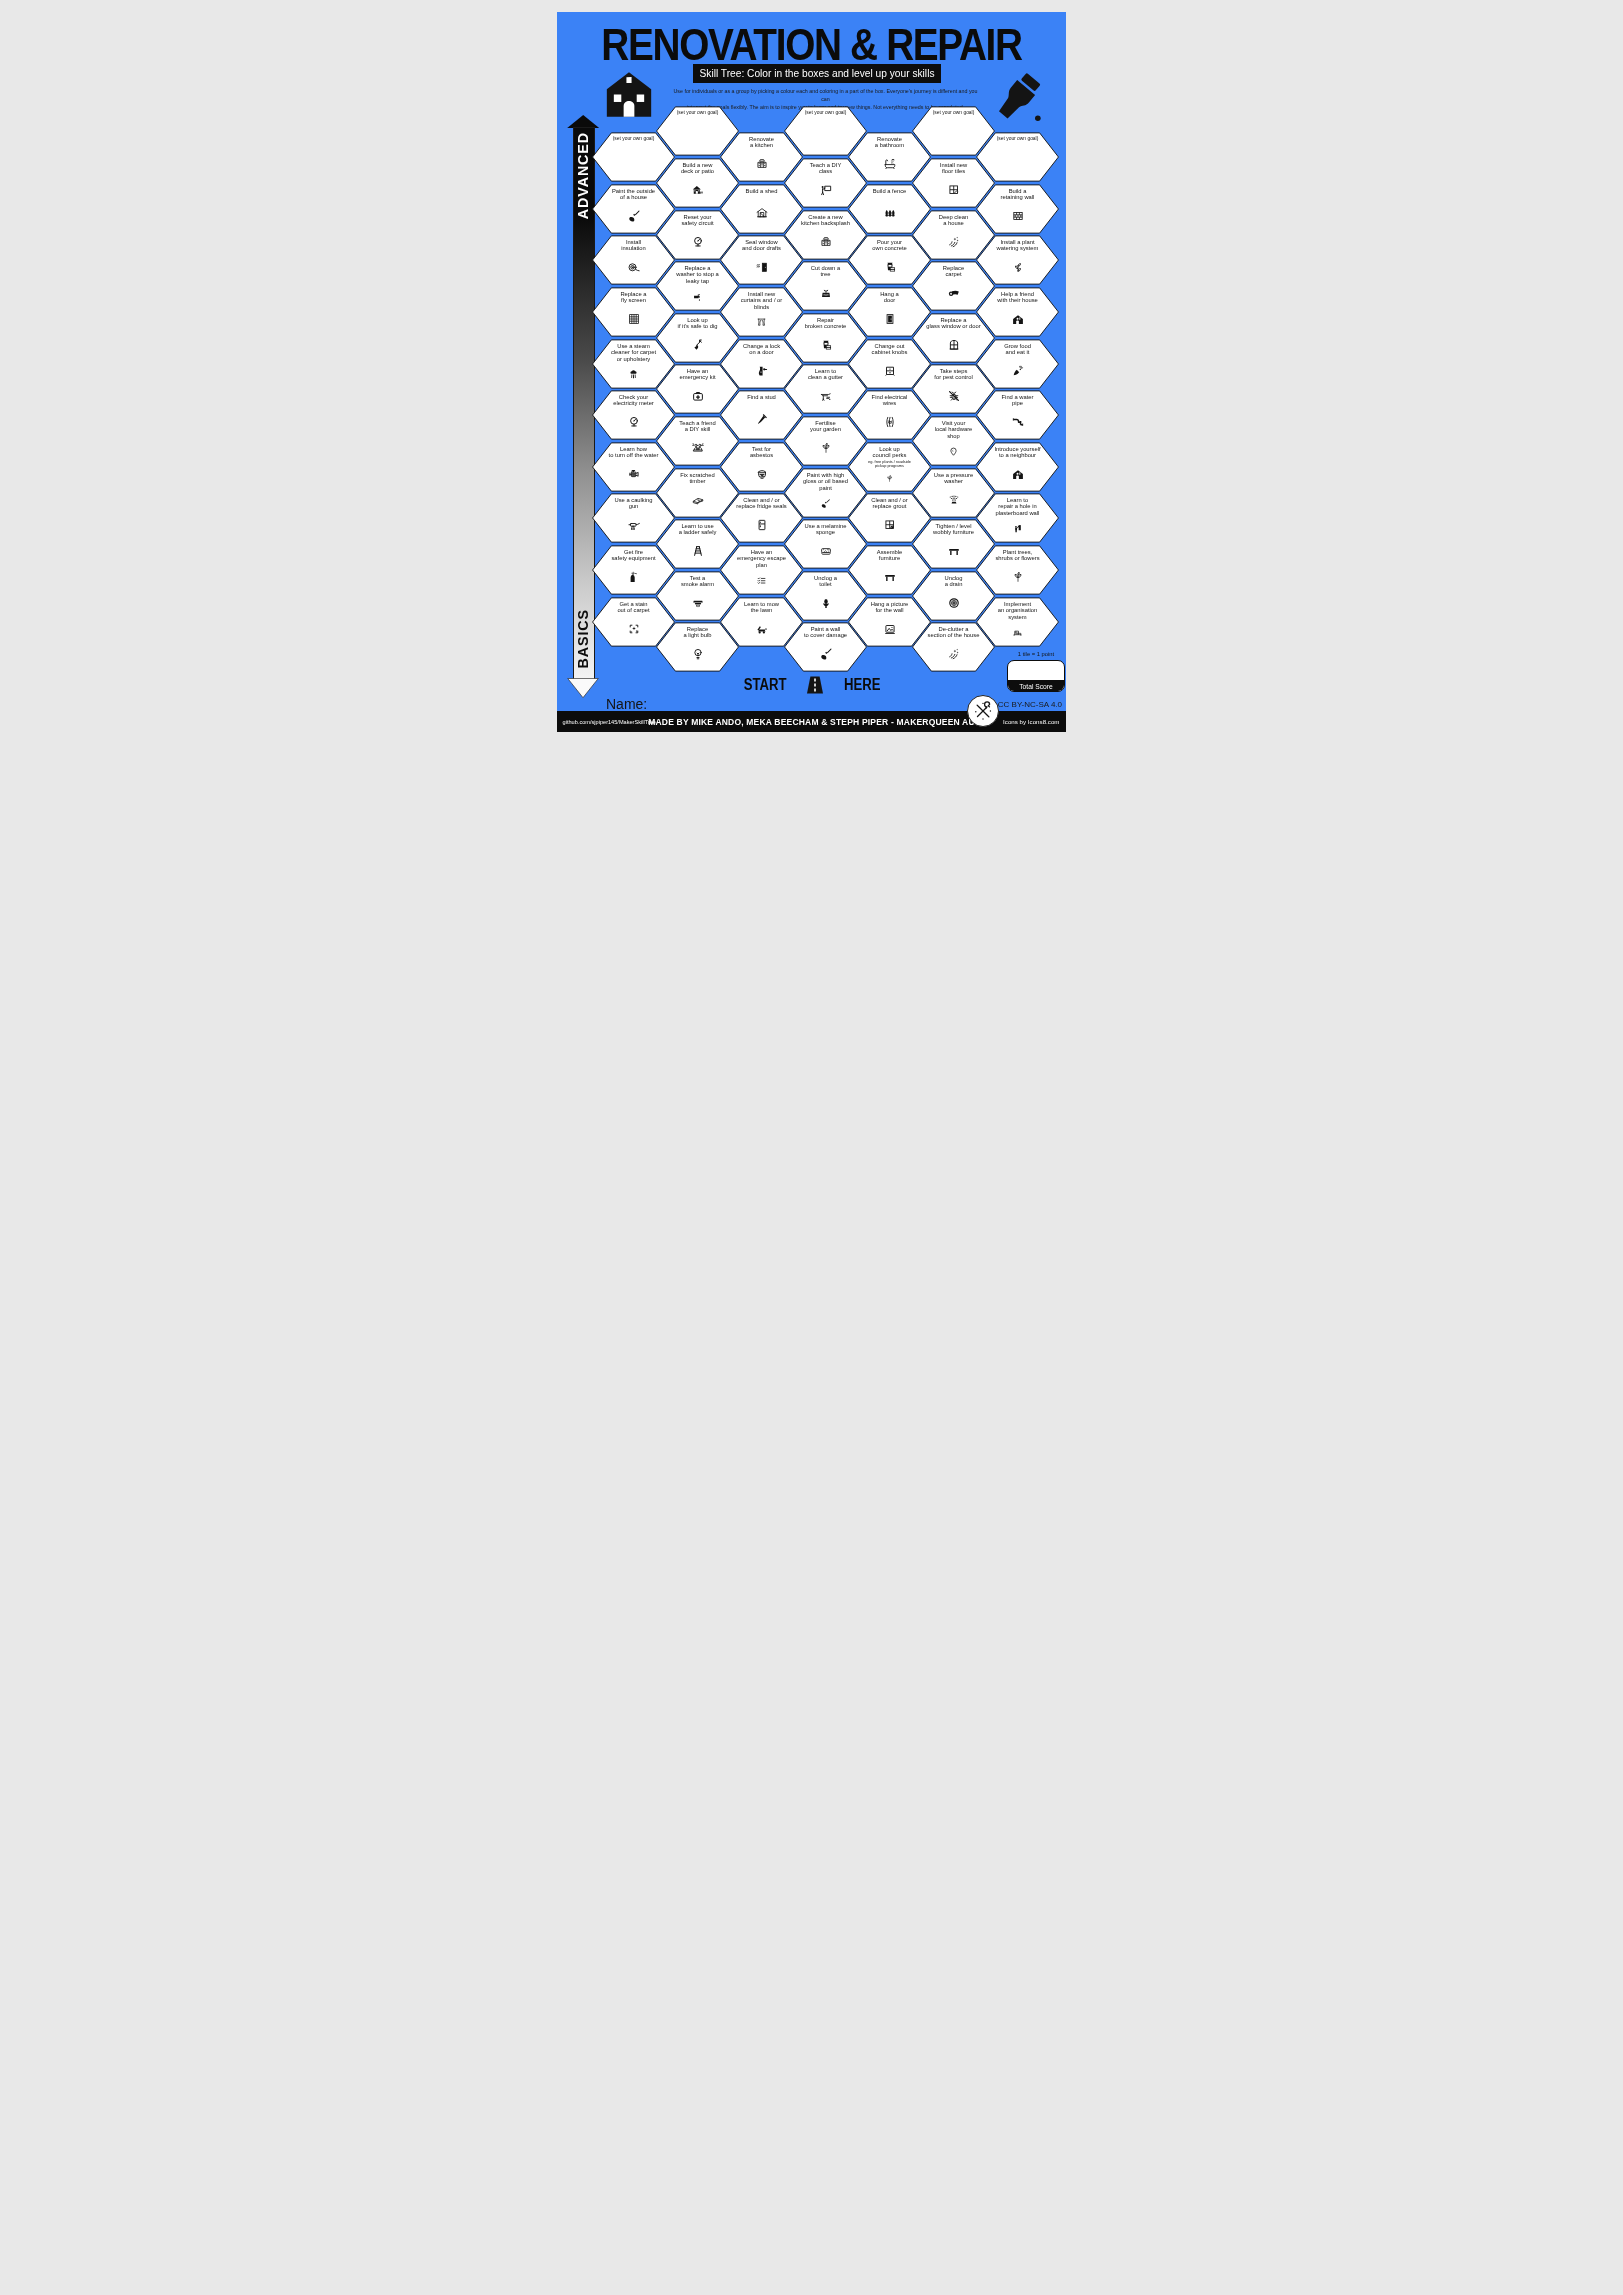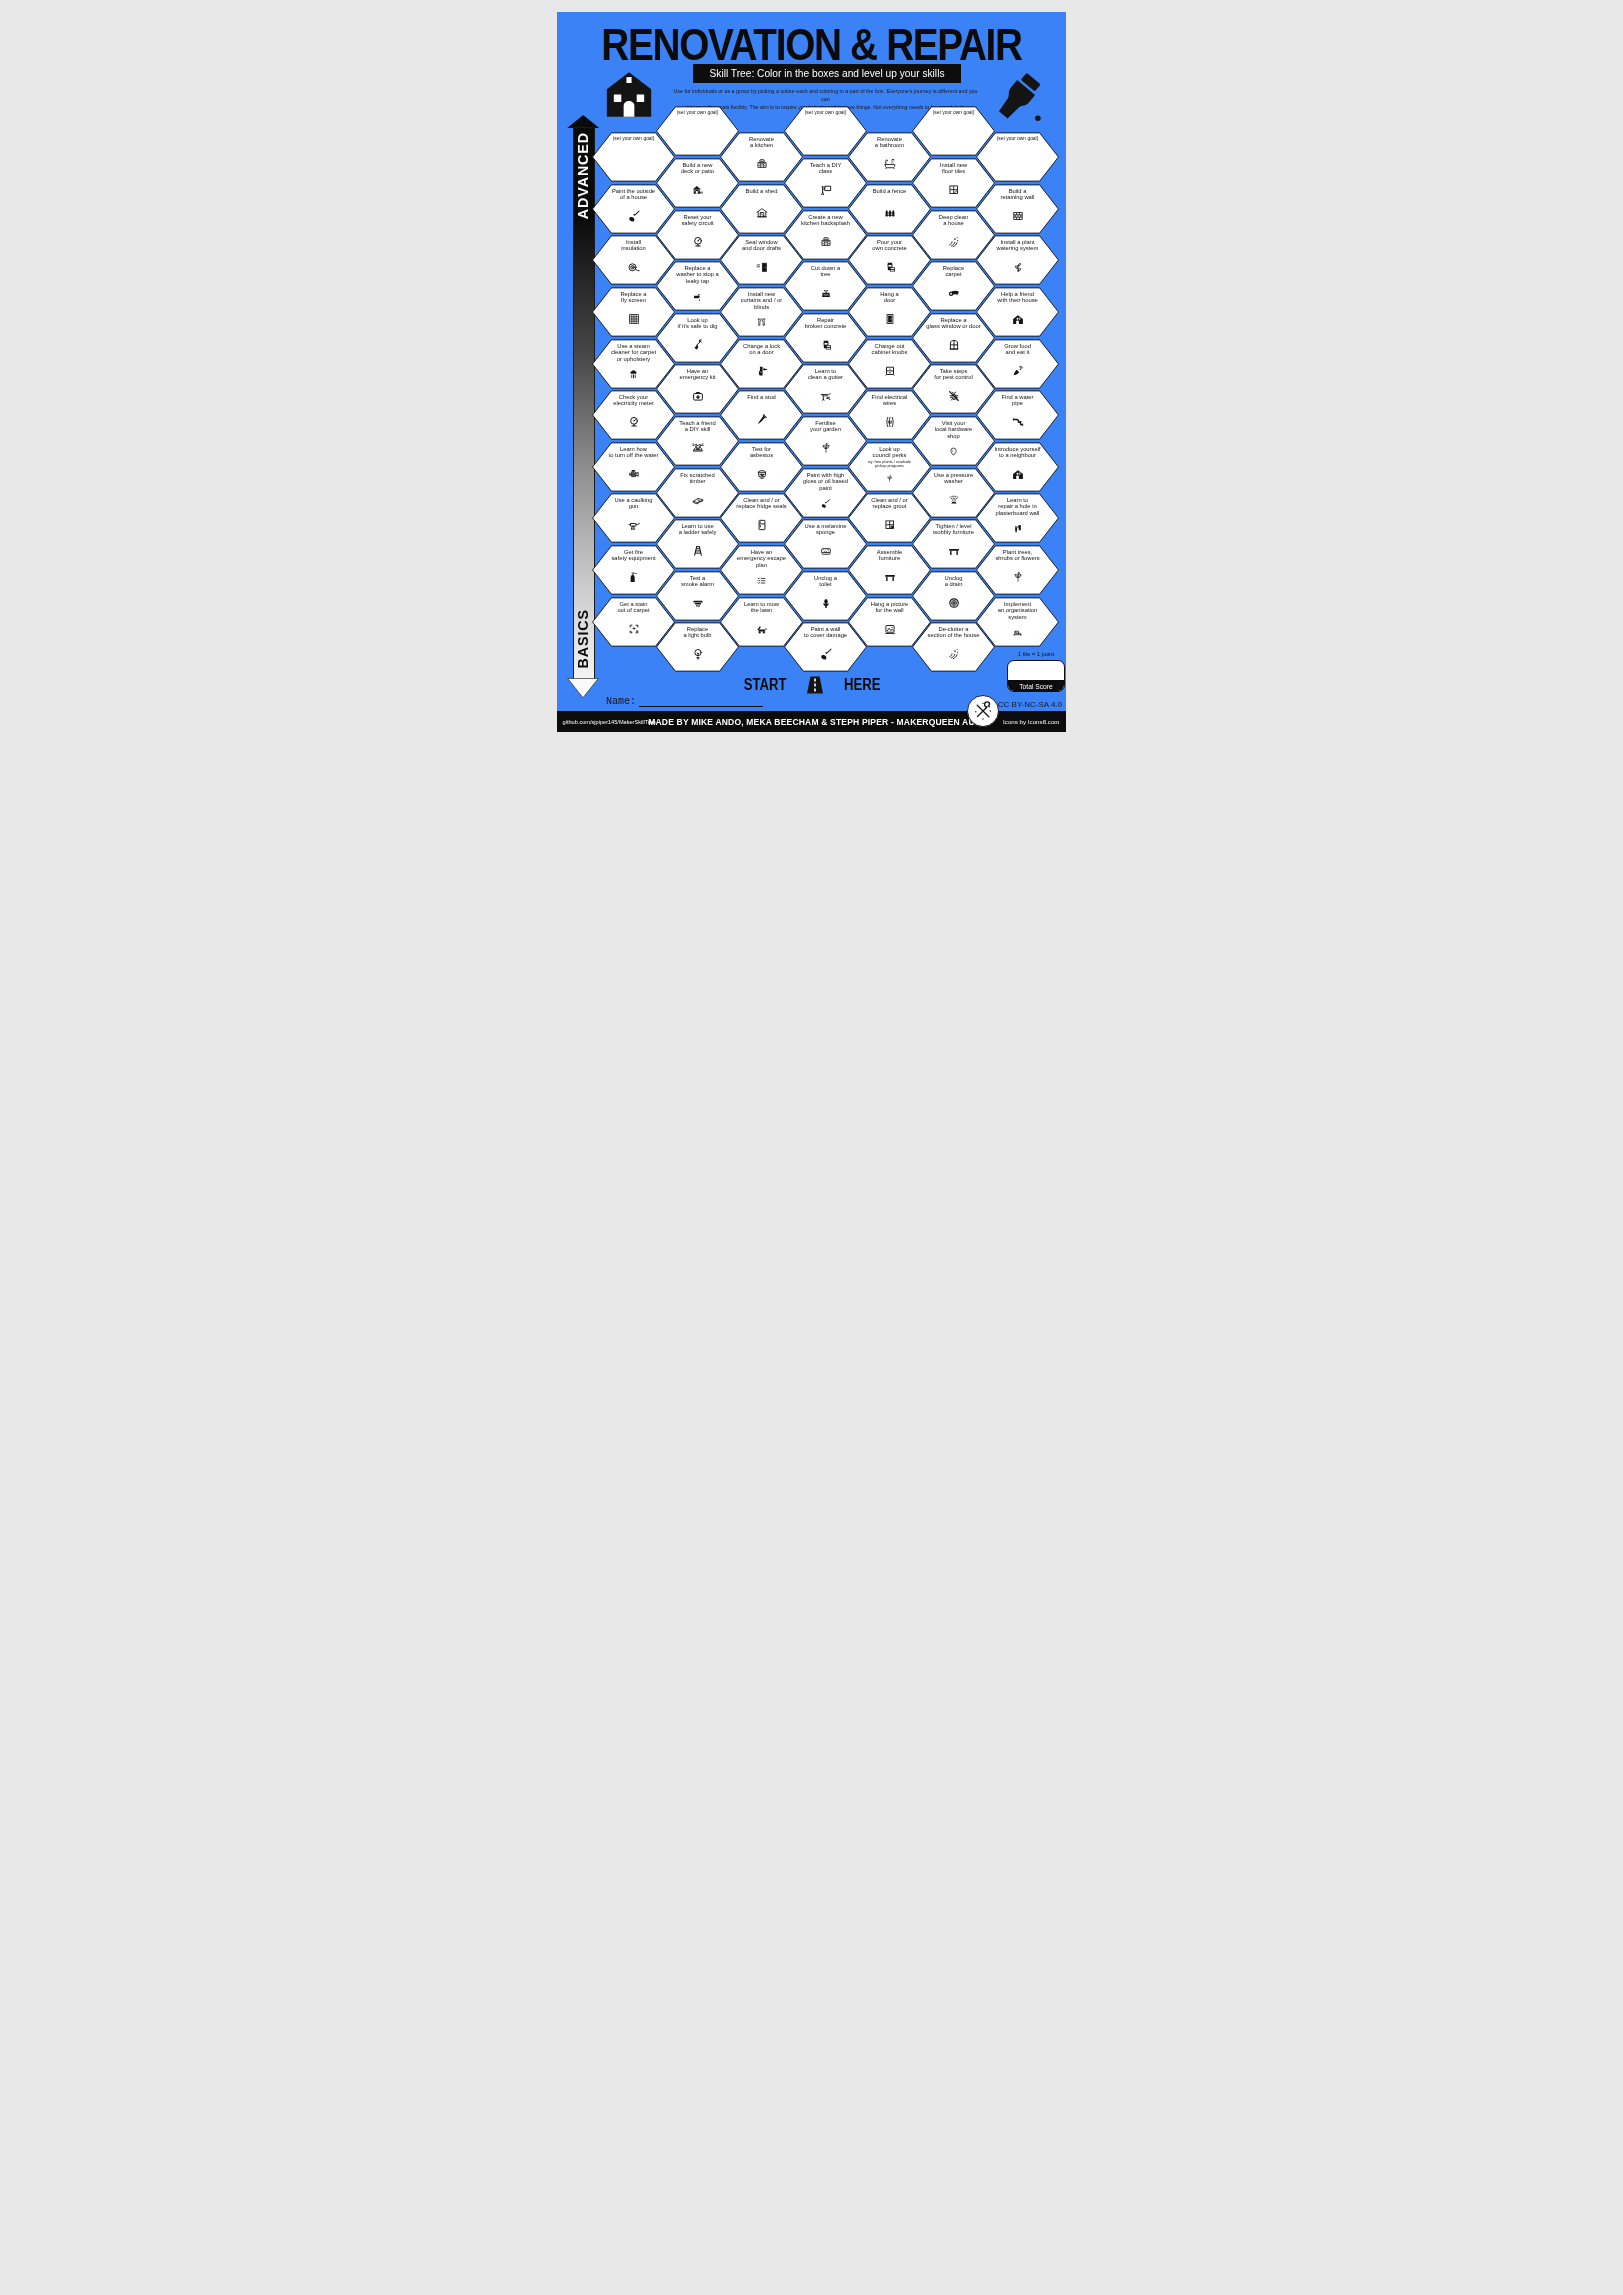--- a/index.html
+++ b/index.html
@@ -3,21 +3,21 @@
 <meta charset="utf-8">
 <style>
   html,body{margin:0;padding:0;background:#e8e8e8;}
   .page{position:relative;width:509px;height:720px;background:#3b82f6;margin:12px auto;
         font-family:"Liberation Sans",sans-serif;color:#141414;overflow:hidden;}
 
   
   .title{position:absolute;top:10.2px;left:0;right:0;text-align:center;font-size:40px;
          font-weight:700;letter-spacing:-1.4px;line-height:1;transform:scale(.97,1.12);
          transform-origin:center top;white-space:nowrap;color:#0b0b0b;}
-  .subtitle-bar{position:absolute;left:136px;top:52px;width:268px;height:19.4px;background:#0d0d0d;
+  .subtitle-bar{position:absolute;left:136px;top:52px;width:248px;height:19.4px;background:#0d0d0d;
          color:#fff;display:flex;align-items:center;justify-content:center;font-size:10.2px;}
   .description{position:absolute;top:75px;left:116px;width:305px;text-align:center;
          font-size:5.3px;line-height:1.55;color:#1a1a1a;white-space:pre-line;}
   .logo{position:absolute;}
   .logo svg{width:100%;height:100%;}
   .logo-house{left:44px;top:54px;width:56px;height:57px;}
   .logo-brush{left:427px;top:56px;width:66px;height:61px;}
 
   
   .axis{position:absolute;left:10.2px;top:103px;width:32px;height:583px;}
@@ -42,21 +42,21 @@
   .hex .hs{font-size:3.9px;line-height:1.15;white-space:pre-line;margin-top:0.5px;}
   .hex .hi{flex:1;display:flex;align-items:center;justify-content:center;}
 
   
   .start{position:absolute;left:0;right:0;top:661px;display:flex;align-items:center;justify-content:center;gap:6.5px;}
   .start .st{font-size:16px;font-weight:700;transform:scaleX(.82);letter-spacing:0;color:#0b0b0b;}
   .start .road{width:36px;height:24px;}
 
   
   .name-row{position:absolute;left:49px;top:684px;width:157px;display:flex;align-items:flex-end;gap:2.8px;}
-  .name-row .nl{font-size:10px;font-family:Liberation Mono, monospace;}
+  .name-row .nl{font-size:14px;}
   .name-row .line{flex:1;border-bottom:1px solid #0d0d0d;height:8.3px;}
 
   
   .score-note{position:absolute;left:450px;top:639px;width:58px;text-align:center;font-size:5.8px;}
   .score-box{position:absolute;left:450px;top:648px;width:58px;height:32px;border:0.7px solid #0d0d0d;
          border-radius:7px;overflow:hidden;box-sizing:border-box;background:#fff;}
   .score-box .fill{height:19.4px;}
   .score-box .band{height:12px;background:#0d0d0d;color:#fff;display:flex;align-items:center;justify-content:center;
          font-size:6.7px;}
   .license{position:absolute;right:4px;top:688px;font-size:8px;color:#1a1a1a;}

